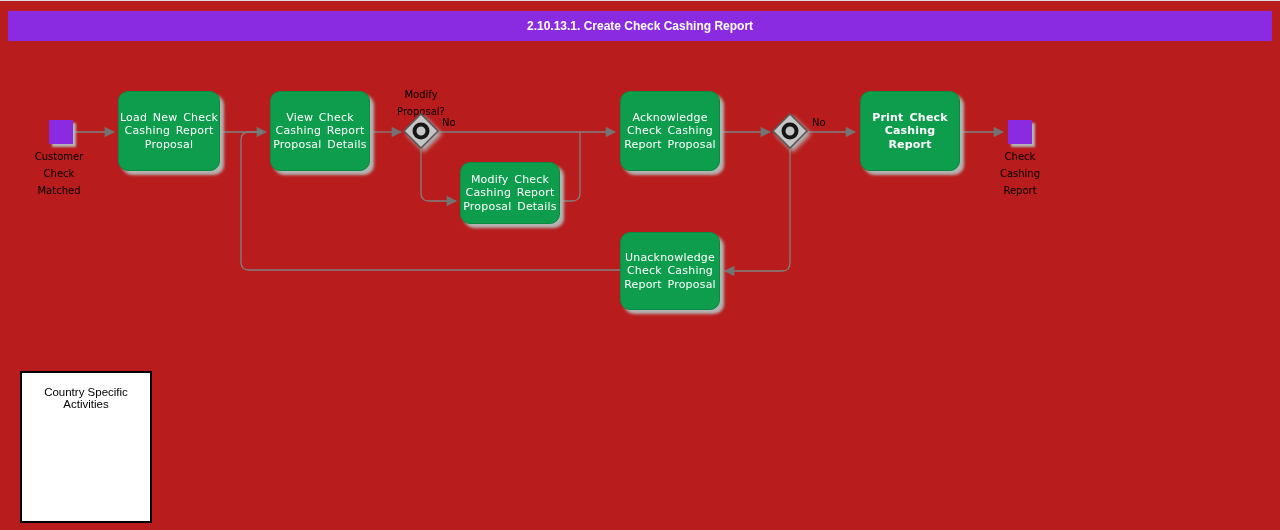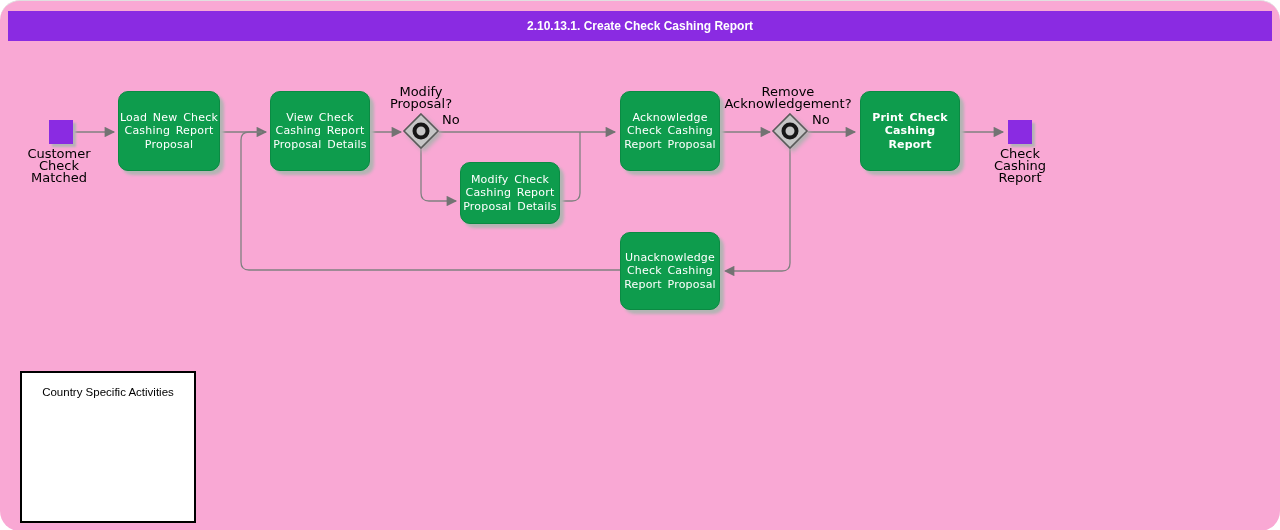--- a/index.html
+++ b/index.html
@@ -1,41 +1,41 @@
 <!DOCTYPE html>
 <html><head>
 <meta charset="utf-8">
 <style>
   html,body{margin:0;padding:0;background:#ffffff;}
   .canvas{
-    position:relative;width:1280px;height:530px;background:#f9a8d4;overflow:hidden;
-    font-family:"DejaVu Sans", sans-serif;border-top:1px solid #e0e0e0;border-radius:20px;
+    position:relative;width:1280px;height:530px;background:#b91c1c;overflow:hidden;
+    font-family:"DejaVu Sans", sans-serif;border-top:1px solid #e0e0e0;
   }
   .abs{position:absolute;}
   .titlebar{
     left:8px;top:10px;width:1264px;height:30px;background:#8A2BE2;color:#ffffff;
     display:flex;align-items:center;justify-content:center;
     font-family:"Liberation Sans", sans-serif;font-size:12px;font-weight:bold;
   }
   .task{
     background:#0E9C4D;border:1px solid #0b8a43;border-radius:10px;color:#ffffff;
     display:flex;align-items:center;justify-content:center;text-align:center;
     font-size:11px;line-height:13.5px;white-space:pre-line;letter-spacing:.2px;word-spacing:2px;
     box-shadow:4px 4px 3px #b4b4b4;box-sizing:border-box;cursor:pointer;
   }
   .event{
     width:24px;height:24px;background:#8A2BE2;box-shadow:3px 3px 2px #b4b4b4;
   }
   .flowlabel{
-    color:#000000;font-size:13px;line-height:12px;text-align:center;white-space:pre-line;
+    color:#000000;font-size:10px;line-height:17px;text-align:center;white-space:pre-line;
   }
   .gateway{filter:drop-shadow(3px 3px 2px #b0b0b0);}
   .connectors{left:0;top:0;width:1280px;height:530px;}
   .legend{
-    left:20px;top:370px;width:176px;height:152px;border:2px solid #000000;background:#ffffff;box-sizing:border-box;
+    left:20px;top:370px;width:132px;height:152px;border:2px solid #000000;background:#ffffff;box-sizing:border-box;
   }
   .legend-title{
     position:absolute;left:0;top:13px;width:100%;text-align:center;color:#000000;
     font-family:"Liberation Sans", sans-serif;font-size:11.5px;
   }
   .legend-task{position:absolute;left:30px;top:40px;width:100px;height:80px;}
   
   .p-start{left:49px;top:119px;}
   .p-start-label{left:14px;top:147px;width:90px;}
   .p-load{left:118px;top:90px;width:102px;height:80px;}
@@ -105,22 +105,20 @@
 Report Proposal</div>
 
   <div class="abs flowlabel p-gw1-q">Modify
 Proposal?</div>
   <svg class="abs gateway p-gw1" viewBox="0 0 44 44" xmlns="http://www.w3.org/2000/svg">
     <polygon points="22,5 39,22 22,39 5,22" fill="#c6c6c6" stroke="#5a5a5a" stroke-width="1.6"></polygon>
     <circle cx="22" cy="22" r="6.5" fill="none" stroke="#161616" stroke-width="4"></circle>
   </svg>
   <div class="abs flowlabel p-no1">No</div>
 
-  <div class="abs flowlabel p-gw2-q">Remove
-Acknowledgement?</div>
   <svg class="abs gateway p-gw2" viewBox="0 0 44 44" xmlns="http://www.w3.org/2000/svg">
     <polygon points="22,5 39,22 22,39 5,22" fill="#c6c6c6" stroke="#5a5a5a" stroke-width="1.6"></polygon>
     <circle cx="22" cy="22" r="6.5" fill="none" stroke="#161616" stroke-width="4"></circle>
   </svg>
   <div class="abs flowlabel p-no2">No</div>
 
   <div class="abs event p-end"></div>
   <div class="abs flowlabel p-end-label">Check
 Cashing
 Report</div>

